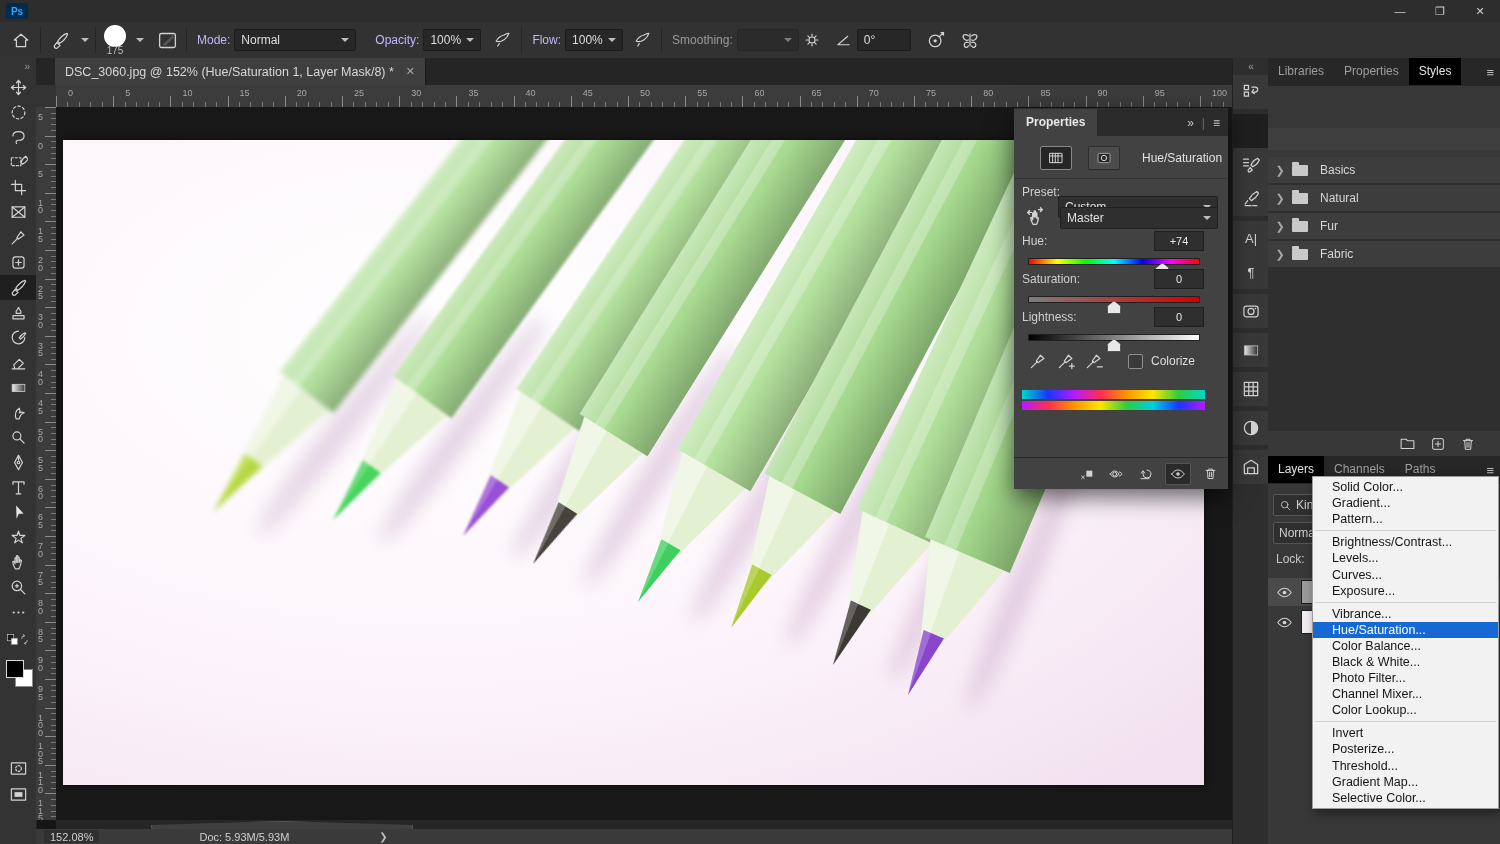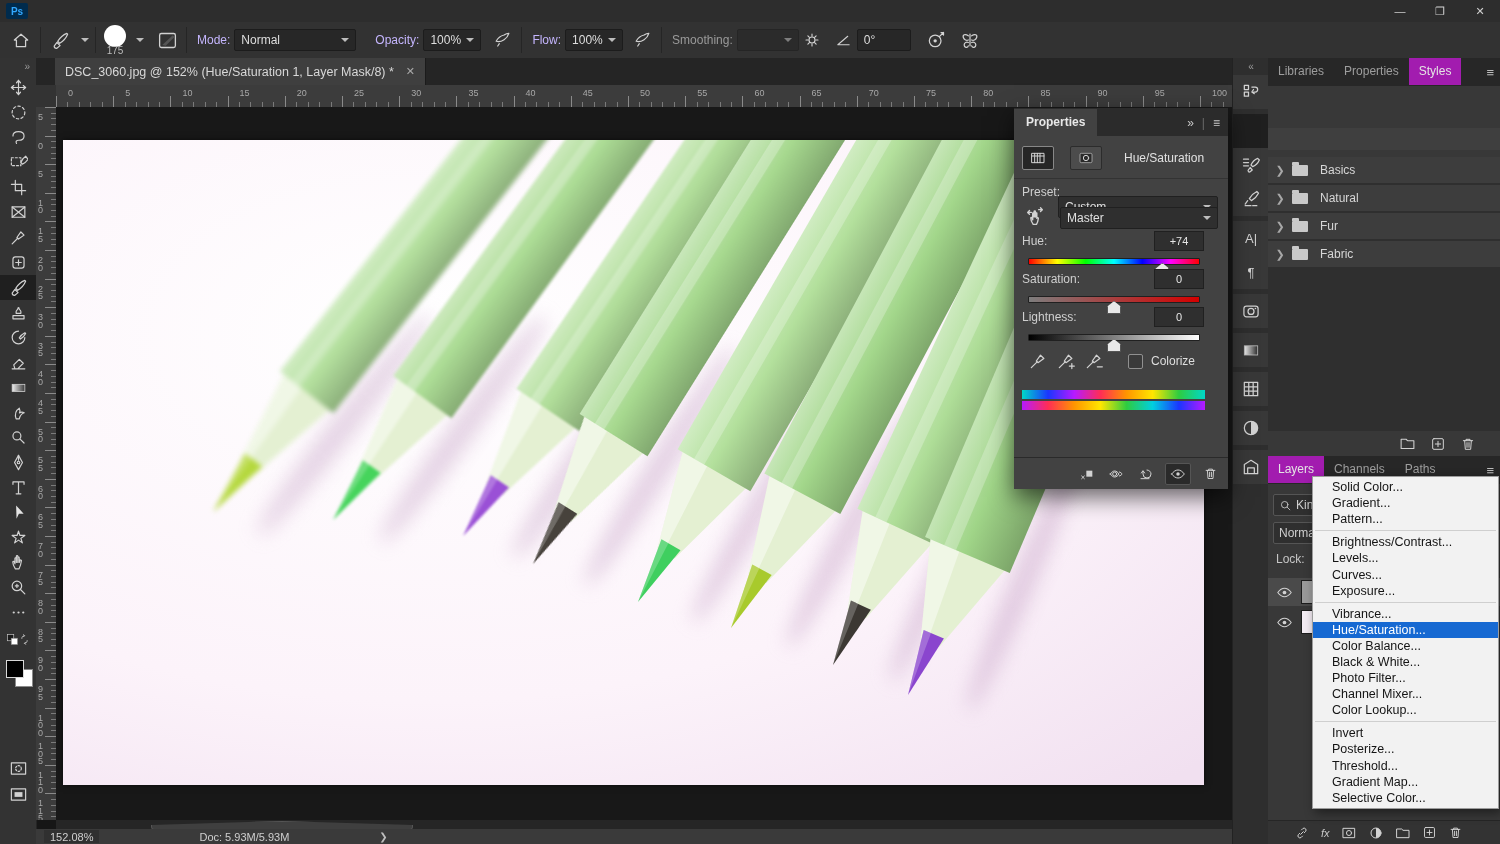--- a/index.html
+++ b/index.html
@@ -78,21 +78,21 @@
   #dockstrip .collapse{color:#9a9a9a;font-size:10px;text-align:center;padding:3px 0}
   .dock-btn{width:36px;height:34px;display:flex;align-items:center;justify-content:center;background:#383838;color:#cfcfcf}
   .dock-btn.active{background:#1f1f1f}
   .dock-gap{height:5px;background:#2e2e2e}
   .dock-txt{font-size:13px;color:#d2d2d2}
 
   
   #rightcol{left:1268px;top:58px;width:232px;height:786px;background:#383838}
   .panel-tabs{height:28px;background:#272727;display:flex;align-items:flex-start;position:relative}
   .ptab{padding:6px 10px 7px;color:#9e9e9e;font-size:12px}
-  .ptab.active{background:#a21caf;color:#e4e4e4}
+  .ptab.active{background:#000000;color:#e4e4e4}
   .panel-menu{position:absolute;right:6px;top:7px;color:#bdbdbd;font-size:13px}
   #styles-search{position:absolute;left:6px;top:38px;width:218px;height:22px;background:#2f2f2f;
      border:1px solid #555;border-radius:2px;display:flex;align-items:center;color:#8f8f8f}
   #styles-recent{position:absolute;left:0px;top:70px;width:232px;height:22px;background:#3f3f3f}
   #styles-list{position:absolute;left:0;top:99px;width:232px;height:274px;background:#2f2f2f}
   .folder-row{height:26px;margin-bottom:2px;background:#3d3d3d;display:flex;align-items:center;color:#d6d6d6}
   .folder-row .chev{width:24px;text-align:center;color:#a8a8a8;font-size:11px}
   .folder-glyph{width:16px;height:11px;background:#c9c9c9;border-radius:1px;position:relative;margin-right:12px}
   .folder-glyph:before{content:"";position:absolute;left:0;top:-3px;width:7px;height:3px;background:#c9c9c9;border-radius:1px 1px 0 0}
   #styles-actions{position:absolute;left:0;top:373px;width:232px;height:25px;display:flex;justify-content:flex-end;
@@ -964,53 +964,32 @@
         </svg>
       <div style="width:26px;height:22px;background:#9a9a9a;border:1px solid #1d1d1d"></div>
     </div>
     <div class="layer-row" style="top:124px">
       <svg width="17" height="17" style="margin:0 8px">
           <use href="#i-eye"></use>
         </svg>
       <div style="width:26px;height:22px;background:#f3ecf3;border:1px solid #1d1d1d"></div>
     </div>
   </div>
-  <div id="layers-actions">
-    <svg width="16" height="16">
-        <use href="#i-link"></use>
-      </svg>
-    <span class="fx-txt">fx</span>
-    <svg width="16" height="16">
-        <use href="#i-mask"></use>
-      </svg>
-    <svg width="16" height="16">
-        <use href="#i-halfcircle"></use>
-      </svg>
-    <svg width="16" height="16">
-        <use href="#i-folder-new"></use>
-      </svg>
-    <svg width="15" height="15">
-        <use href="#i-plus-box"></use>
-      </svg>
-    <svg width="15" height="15">
-        <use href="#i-trash"></use>
-      </svg>
-  </div>
 </div>
 
 <div id="props" class="abs">
   <div id="props-header">
     <div id="props-tab">Properties</div>
     <div id="props-hdr-icons">
       <span>»</span>
       <span style="color:#6a6a6a">|</span>
       <span>≡</span>
     </div>
   </div>
-  <div style="position:absolute;left:8px;top:38px;display:flex;align-items:center;gap:16px">
+  <div style="position:absolute;left:26px;top:38px;display:flex;align-items:center;gap:16px">
     <div class="badge pressed">
         <svg width="20" height="16">
           <use href="#i-film-badge"></use>
         </svg>
       </div>
     <div class="badge plain">
         <svg width="20" height="16">
           <use href="#i-mask-badge"></use>
         </svg>
       </div>

